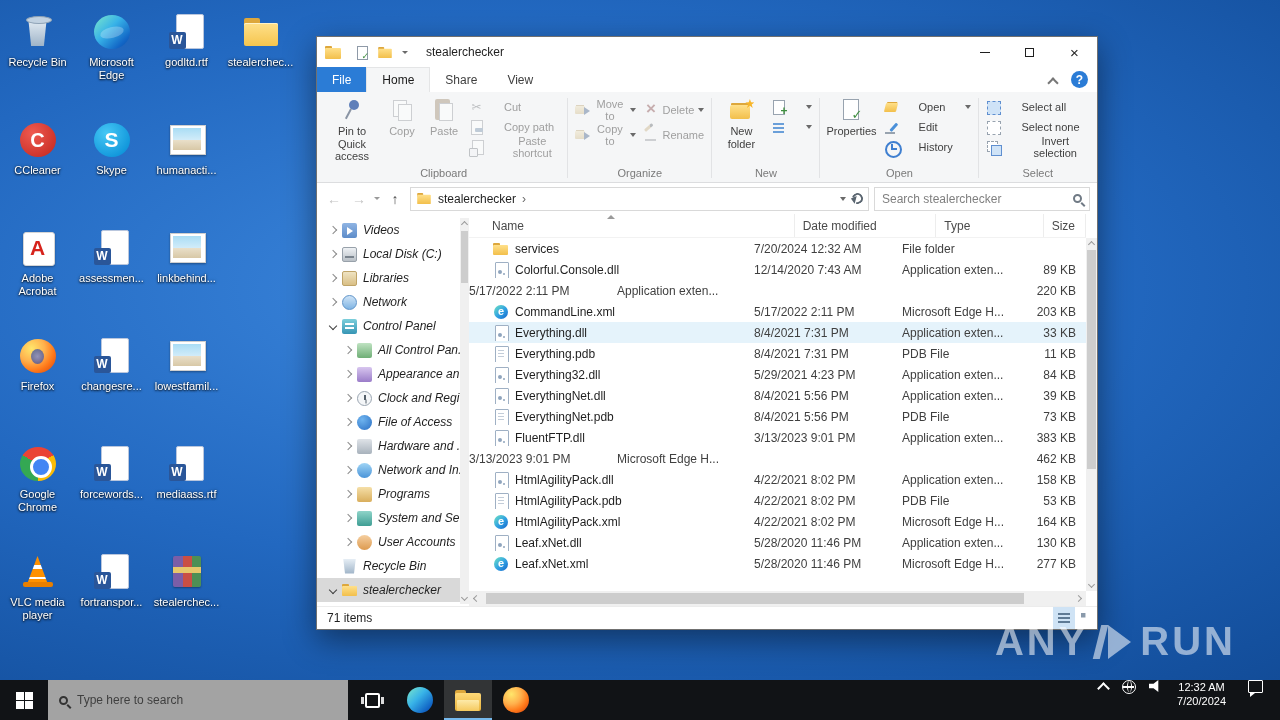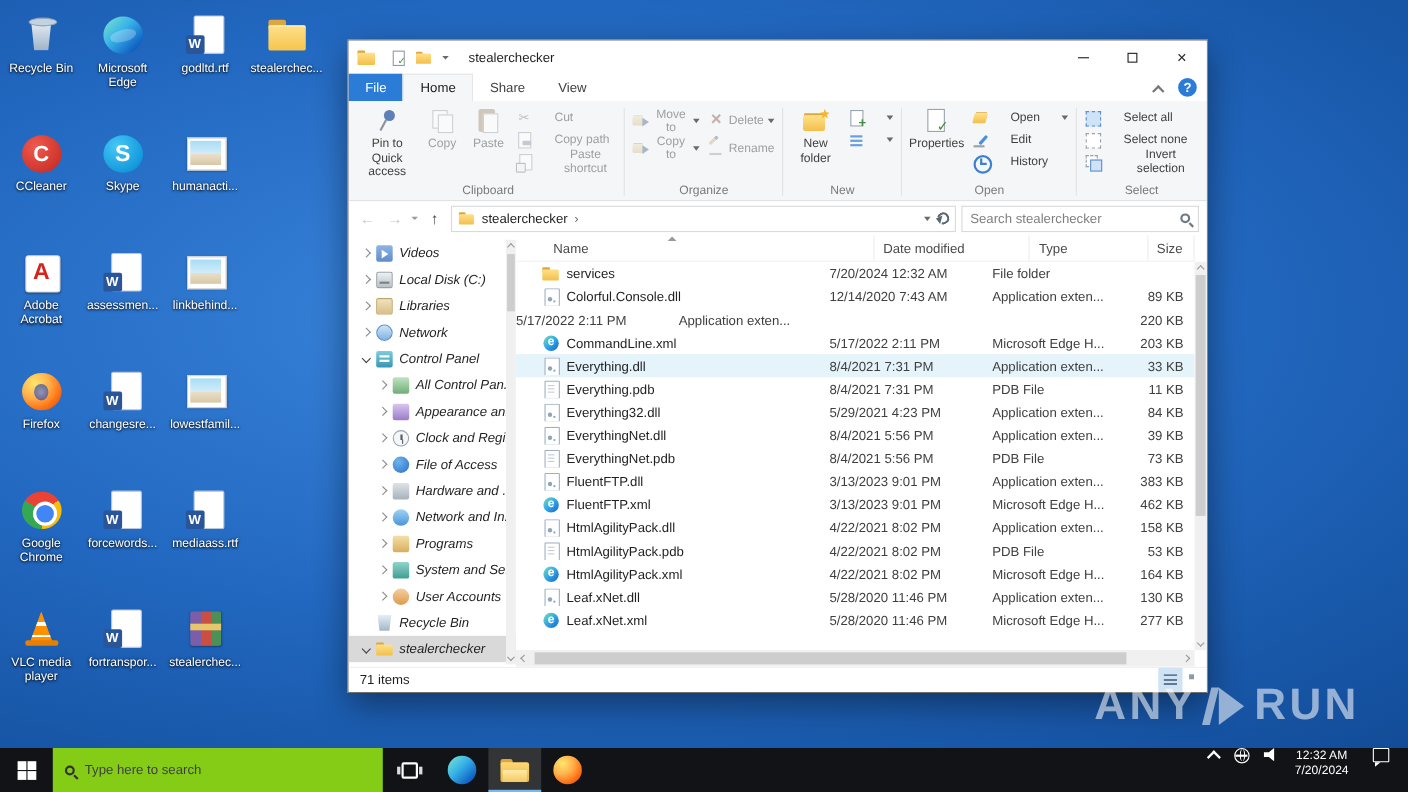--- a/index.html
+++ b/index.html
@@ -171,21 +171,21 @@
   .nsb{position:absolute;right:0;top:4px;bottom:2px;width:9px;background:#f0f0f0;}
   .nsb .thumb{position:absolute;left:1px;top:13px;width:7px;height:52px;background:#cdcdcd;}
   .sarrow{position:absolute;left:1px;width:7px;height:7px;}
   .sarrow::before{content:"";position:absolute;left:1px;width:4px;height:4px;border-top:1.5px solid #9a9a9a;border-right:1.5px solid #9a9a9a;}
   .sarrow.up{top:2px;} .sarrow.up::before{top:2px;transform:rotate(-45deg);}
   .sarrow.down{bottom:2px;} .sarrow.down::before{top:0;transform:rotate(135deg);}
 
   .filearea{flex:1;display:flex;flex-direction:column;min-width:0;position:relative;padding-right:11px;}
   .fheader{height:24px;flex:none;display:flex;align-items:center;font-size:12px;color:#4a4a4a;position:relative;border-bottom:1px solid #f2f2f2;}
   .fh{height:100%;display:flex;align-items:center;border-right:1px solid #ededed;padding-left:8px;}
-  .fh.name{width:340px;padding-left:34px;} .fh.date{width:148px;} .fh.type{width:112px;} .fh.size{flex:1;justify-content:flex-end;padding-right:10px;}
+  .fh.name{width:340px;padding-left:23px;} .fh.date{width:148px;} .fh.type{width:112px;} .fh.size{flex:1;justify-content:flex-end;padding-right:10px;}
   .sortup{position:absolute;left:138px;top:1px;width:0;height:0;border-left:4px solid transparent;border-right:4px solid transparent;border-bottom:4px solid #9a9a9a;}
   .rows{flex:1;overflow:hidden;}
   .frow{height:21px;display:flex;align-items:center;font-size:12px;color:#1f1f1f;}
   .frow.hov{background:#e5f3fb;}
   .fc-name{width:285px;display:flex;align-items:center;padding-left:24px;overflow:hidden;white-space:nowrap;}
   .fc-date{width:148px;color:#3f3f3f;white-space:nowrap;}
   .fc-type{width:112px;color:#3f3f3f;overflow:hidden;white-space:nowrap;}
   .fc-size{flex:1;text-align:right;padding-right:10px;color:#3f3f3f;white-space:nowrap;}
   .fico{width:16px;height:16px;margin-right:6px;flex:none;position:relative;}
   .fico.folder::before{content:"";position:absolute;left:0;top:2px;width:7px;height:4px;border-radius:1px 1px 0 0;background:#dda73c;}
@@ -213,21 +213,21 @@
   .vb{width:22px;height:100%;display:flex;align-items:center;justify-content:center;}
   .vb.active{background:#cfe3f5;}
   .vb-details{width:12px;height:10px;background:repeating-linear-gradient(180deg,#5f7a94 0 2px,transparent 2px 4px);}
   .vb-thumbs{width:11px;height:11px;background:#8a9aab;clip-path:polygon(0 0,45% 0,45% 45%,0 45%);box-shadow:6px 0 0 #8a9aab,0 6px 0 #8a9aab,6px 6px 0 #8a9aab;}
 
   
   .taskbar{position:absolute;left:0;bottom:0;width:1280px;height:40px;background:#111316;display:flex;align-items:stretch;z-index:50;}
   .tb-start{width:48px;display:flex;align-items:center;justify-content:center;}
   .winlogo{width:17px;height:17px;display:grid;grid-template-columns:8px 8px;grid-template-rows:8px 8px;gap:1px;}
   .winlogo i{background:#fff;}
-  .tb-search{width:300px;background:#84cc16;display:flex;align-items:center;padding:0 11px;gap:9px;font-size:12px;color:#3f3f3f;}
+  .tb-search{width:300px;background:#a3a3a3;display:flex;align-items:center;padding:0 11px;gap:9px;font-size:12px;color:#3f3f3f;}
   .tb-btn{width:48px;display:flex;align-items:center;justify-content:center;position:relative;}
   .tb-btn.active{background:rgba(255,255,255,.14);}
   .tb-btn.active::after{content:"";position:absolute;left:0;right:0;bottom:0;height:2px;background:#76b9ed;}
   .tv{width:15px;height:15px;border:2px solid #fff;border-radius:2px;position:relative;}
   .tv::before{content:"";position:absolute;left:-6px;top:2px;width:3px;height:7px;background:#fff;opacity:.85;}
   .tv::after{content:"";position:absolute;right:-6px;top:2px;width:3px;height:7px;background:#fff;opacity:.85;}
   .circ-edge{border-radius:50%;background:linear-gradient(135deg,#7de8cb 0%,#38b3e8 42%,#1266c6 80%,#0a4da3 100%);}
   .circ-fx{border-radius:50%;background:radial-gradient(circle at 32% 28%,#ffe66b 0%,#ffb14d 38%,#ff7a1a 64%,#d8430e 95%);}
   .sz26{width:26px;height:26px;}
   .xfold{position:relative;width:26px;height:21px;}
@@ -797,24 +797,20 @@
               <span class="fc-name">
                 <span class="fico dll"></span>
                 <span>FluentFTP.dll</span>
               </span>
               <span class="fc-date">3/13/2023 9:01 PM</span>
               <span class="fc-type">Application exten...</span>
               <span class="fc-size">383 KB</span>
             </div>
 
             <div class="frow">
-              <span class="fc-name">
-                <span class="fico edgehtml"></span>
-                <span>FluentFTP.xml</span>
-              </span>
               <span class="fc-date">3/13/2023 9:01 PM</span>
               <span class="fc-type">Microsoft Edge H...</span>
               <span class="fc-size">462 KB</span>
             </div>
 
             <div class="frow">
               <span class="fc-name">
                 <span class="fico dll"></span>
                 <span>HtmlAgilityPack.dll</span>
               </span>

